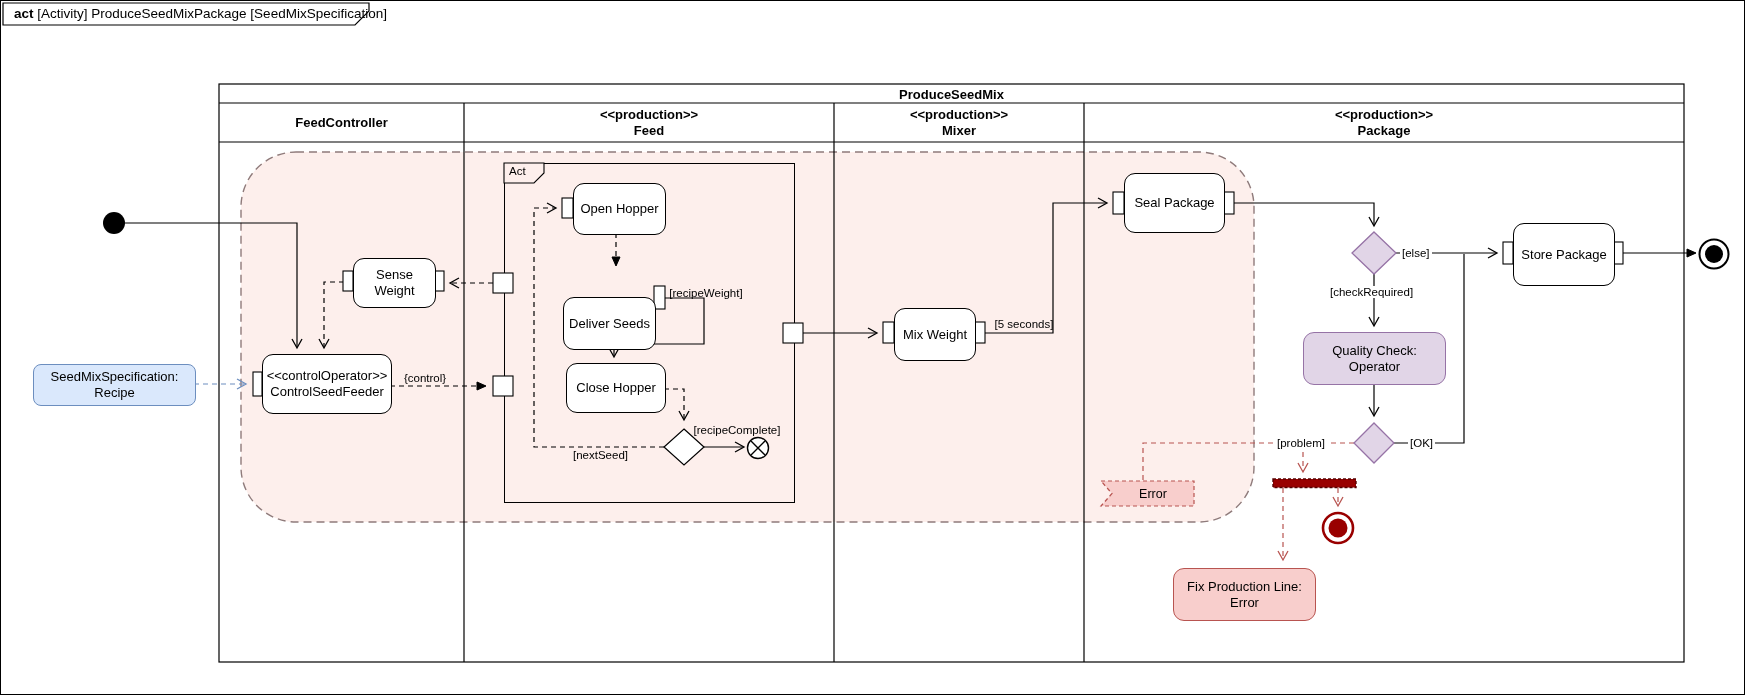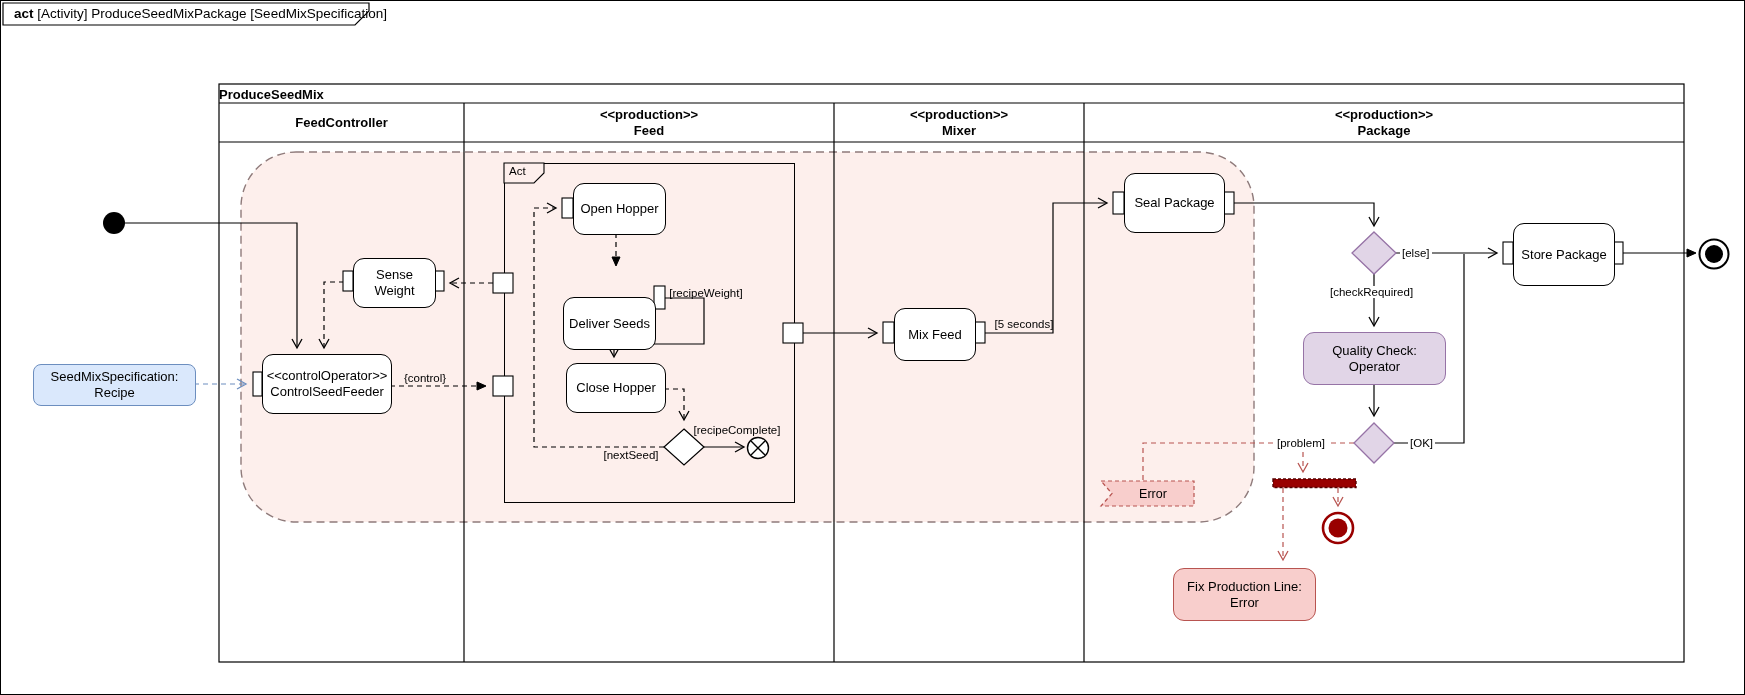--- a/index.html
+++ b/index.html
@@ -18,21 +18,21 @@
   .node.redbox{background:#f8cecc;border-color:#b85450;}
   .node.bluebox{background:#dae8fc;border-color:#6c8ebf;border-radius:8px;}
   .act-frame{position:absolute;border:1px solid #000;background:transparent;z-index:2;}
   .act-label{position:absolute;z-index:4;font-size:11.5px;padding-left:5px;padding-top:2px;}
   .edge-label{position:absolute;z-index:5;font-size:11.5px;white-space:nowrap;text-align:center;}
   .edge-label.wbg{background:#fff;padding:0 2px;}
   .lane-header{
     position:absolute;top:104px;height:36px;display:flex;flex-direction:column;
     align-items:center;justify-content:center;font-weight:bold;font-size:13px;line-height:1.25;z-index:2;
   }
-  .title-band{position:absolute;left:218px;top:86px;width:1465px;text-align:left;
+  .title-band{position:absolute;left:218px;top:86px;width:1465px;text-align:center;
     font-weight:bold;font-size:13px;z-index:2;}
   .tab-text{position:absolute;left:13px;top:5px;font-size:13.5px;z-index:4;}
   .z1{z-index:1}.z3{z-index:3}
 </style>
 </head>
 <body>
 
 <div class="canvas">
 
   <svg class="layer z1">
@@ -190,21 +190,21 @@
 
   <div class="node" style="left:562px;top:272px;width:91px;height:51px;margin-top:24px;">
     <span>Deliver Seeds</span>
   </div>
 
   <div class="node" style="left:565px;top:362px;width:98px;height:48px;">
     <span>Close Hopper</span>
   </div>
 
   <div class="node" style="left:893px;top:307px;width:80px;height:51px;">
-    <span>Mix Feed</span>
+    <span>Mix Weight</span>
   </div>
 
   <div class="node" style="left:1123px;top:172px;width:99px;height:58px;">
     <span>Seal Package</span>
   </div>
 
   <div class="node" style="left:1512px;top:222px;width:100px;height:61px;">
     <span>Store Package</span>
   </div>
 
@@ -215,21 +215,21 @@
 
   <div class="node redbox" style="left:1172px;top:567px;width:141px;height:51px;">
     <span>Fix Production Line:</span>
     <span>Error</span>
   </div>
 
   <div class="edge-label" style="left:1113px;top:486px;width:78px;font-size:12.5px;">Error</div>
 
   <div class="edge-label" style="left:398px;top:371px;width:52px;">{control}</div>
   <div class="edge-label" style="left:666px;top:286px;width:78px;">[recipeWeight]</div>
-  <div class="edge-label" style="left:598px;top:448px;width:64px;">[nextSeed]</div>
+  <div class="edge-label" style="left:563px;top:448px;width:64px;text-align:right;">[nextSeed]</div>
   <div class="edge-label" style="left:688px;top:423px;width:96px;">[recipeComplete]</div>
   <div class="edge-label" style="left:991px;top:317px;width:64px;">[5 seconds]</div>
   <div class="edge-label wbg" style="left:1399px;top:246px;">[else]</div>
   <div class="edge-label wbg" style="left:1327px;top:285px;">[checkRequired]</div>
   <div class="edge-label wbg" style="left:1407px;top:436px;">[OK]</div>
   <div class="edge-label wbg" style="left:1274px;top:436px;">[problem]</div>
 
 </div>
 
 </body></html>

